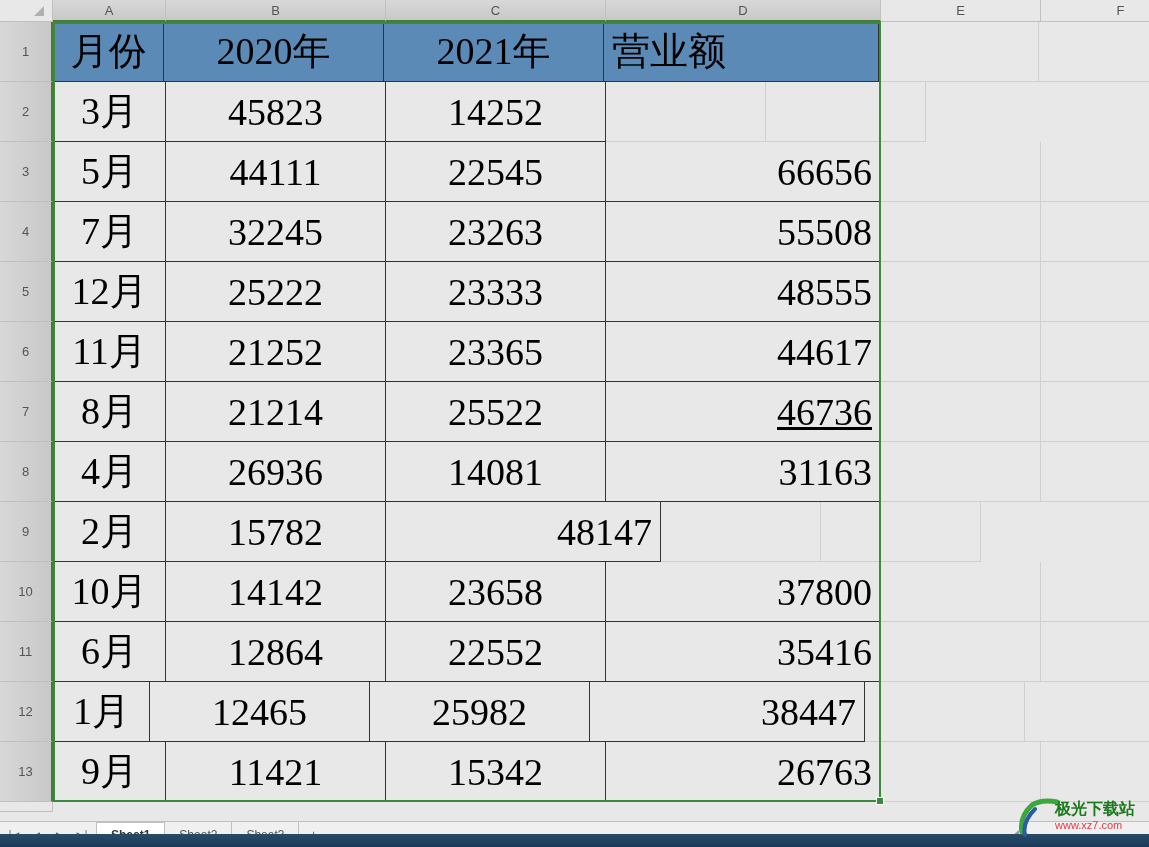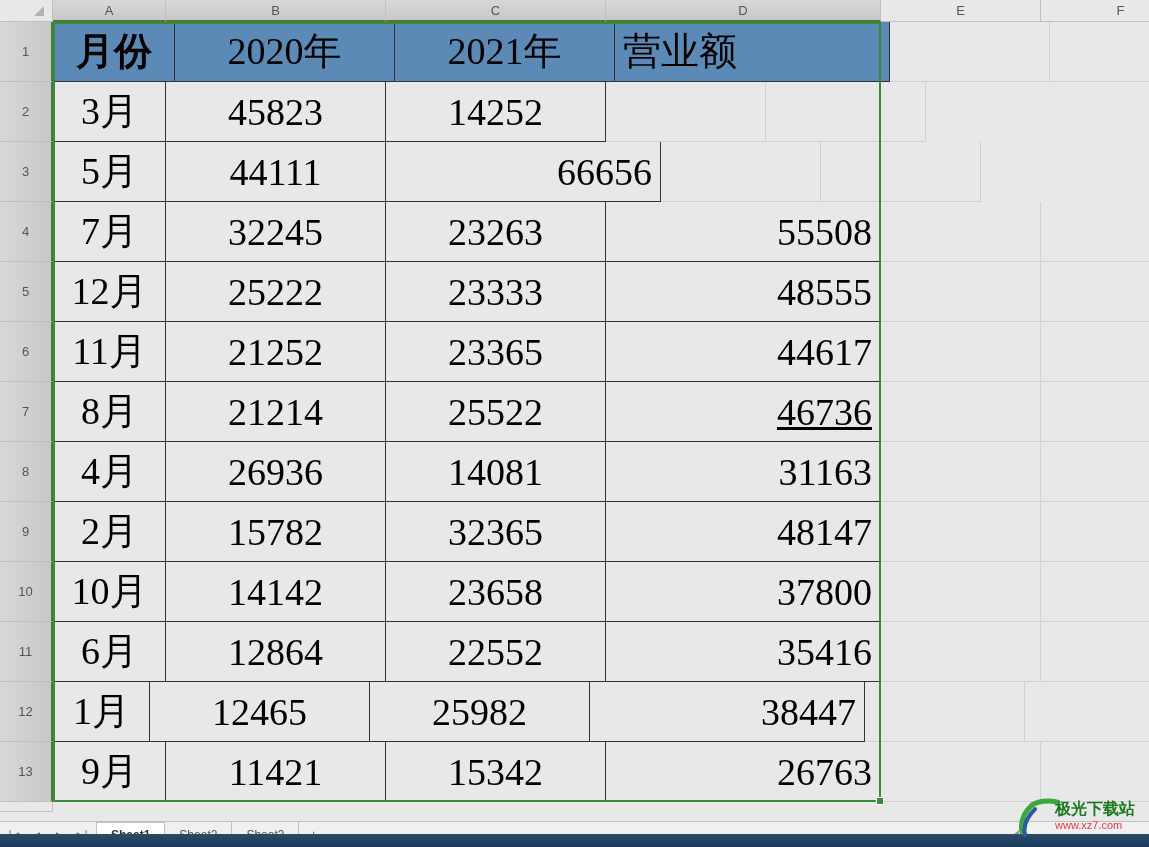--- a/index.html
+++ b/index.html
@@ -284,37 +284,38 @@
       <div class="row-header selected">9</div>
       <div class="row-header selected">10</div>
       <div class="row-header selected">11</div>
       <div class="row-header selected">12</div>
       <div class="row-header selected">13</div>
       <div class="row-header small"></div>
     </div>
 
   <div class="grid-area" id="grid-area">
       <div class="grid-row">
-        <div class="cell header-cell center" style="width: 122px; border-left: 1px solid rgb(51, 51, 51); font-weight: bold;">月份</div>
+        <div class="cell header-cell center" style="width: 111px; border-left: 1px solid rgb(51, 51, 51);">月份</div>
         <div class="cell header-cell center" style="width: 220px;">2020年</div>
         <div class="cell header-cell center" style="width: 220px;">2021年</div>
         <div class="cell header-cell" style="width: 275px; justify-content: flex-start;">营业额</div>
         <div class="cell empty" style="width: 160px;"></div>
         <div class="cell empty" style="width: 160px;"></div>
       </div>
       <div class="grid-row">
         <div class="cell center" style="width: 113px; border-left: 1px solid rgb(51, 51, 51);">3月</div>
         <div class="cell center" style="width: 220px;">45823</div>
         <div class="cell center" style="width: 220px; text-align: center;">14252</div>
         <div class="cell empty" style="width: 160px;"></div>
         <div class="cell empty" style="width: 160px;"></div>
       </div>
       <div class="grid-row">
         <div class="cell center" style="width: 113px; border-left: 1px solid rgb(51, 51, 51);">5月</div>
         <div class="cell center" style="width: 220px;">44111</div>
+        <div class="cell center" style="width: 220px;">22545</div>
         <div class="cell right" style="width: 275px;">66656</div>
         <div class="cell empty" style="width: 160px;"></div>
         <div class="cell empty" style="width: 160px;"></div>
       </div>
       <div class="grid-row">
         <div class="cell center" style="width: 113px; border-left: 1px solid rgb(51, 51, 51);">7月</div>
         <div class="cell center" style="width: 220px;">32245</div>
         <div class="cell center" style="width: 220px;">23263</div>
         <div class="cell right" style="width: 275px;">55508</div>
         <div class="cell empty" style="width: 160px;"></div>
@@ -348,21 +349,20 @@
         <div class="cell center" style="width: 113px; border-left: 1px solid rgb(51, 51, 51);">4月</div>
         <div class="cell center" style="width: 220px;">26936</div>
         <div class="cell center" style="width: 220px;">14081</div>
         <div class="cell right" style="width: 275px;">31163</div>
         <div class="cell empty" style="width: 160px;"></div>
         <div class="cell empty" style="width: 160px;"></div>
       </div>
       <div class="grid-row">
         <div class="cell center" style="width: 113px; border-left: 1px solid rgb(51, 51, 51);">2月</div>
         <div class="cell center" style="width: 220px;">15782</div>
-        <div class="cell center" style="width: 220px;">32365</div>
         <div class="cell right" style="width: 275px;">48147</div>
         <div class="cell empty" style="width: 160px;"></div>
         <div class="cell empty" style="width: 160px;"></div>
       </div>
       <div class="grid-row">
         <div class="cell center" style="width: 113px; border-left: 1px solid rgb(51, 51, 51);">10月</div>
         <div class="cell center" style="width: 220px;">14142</div>
         <div class="cell center" style="width: 220px;">23658</div>
         <div class="cell right" style="width: 275px;">37800</div>
         <div class="cell empty" style="width: 160px;"></div>

